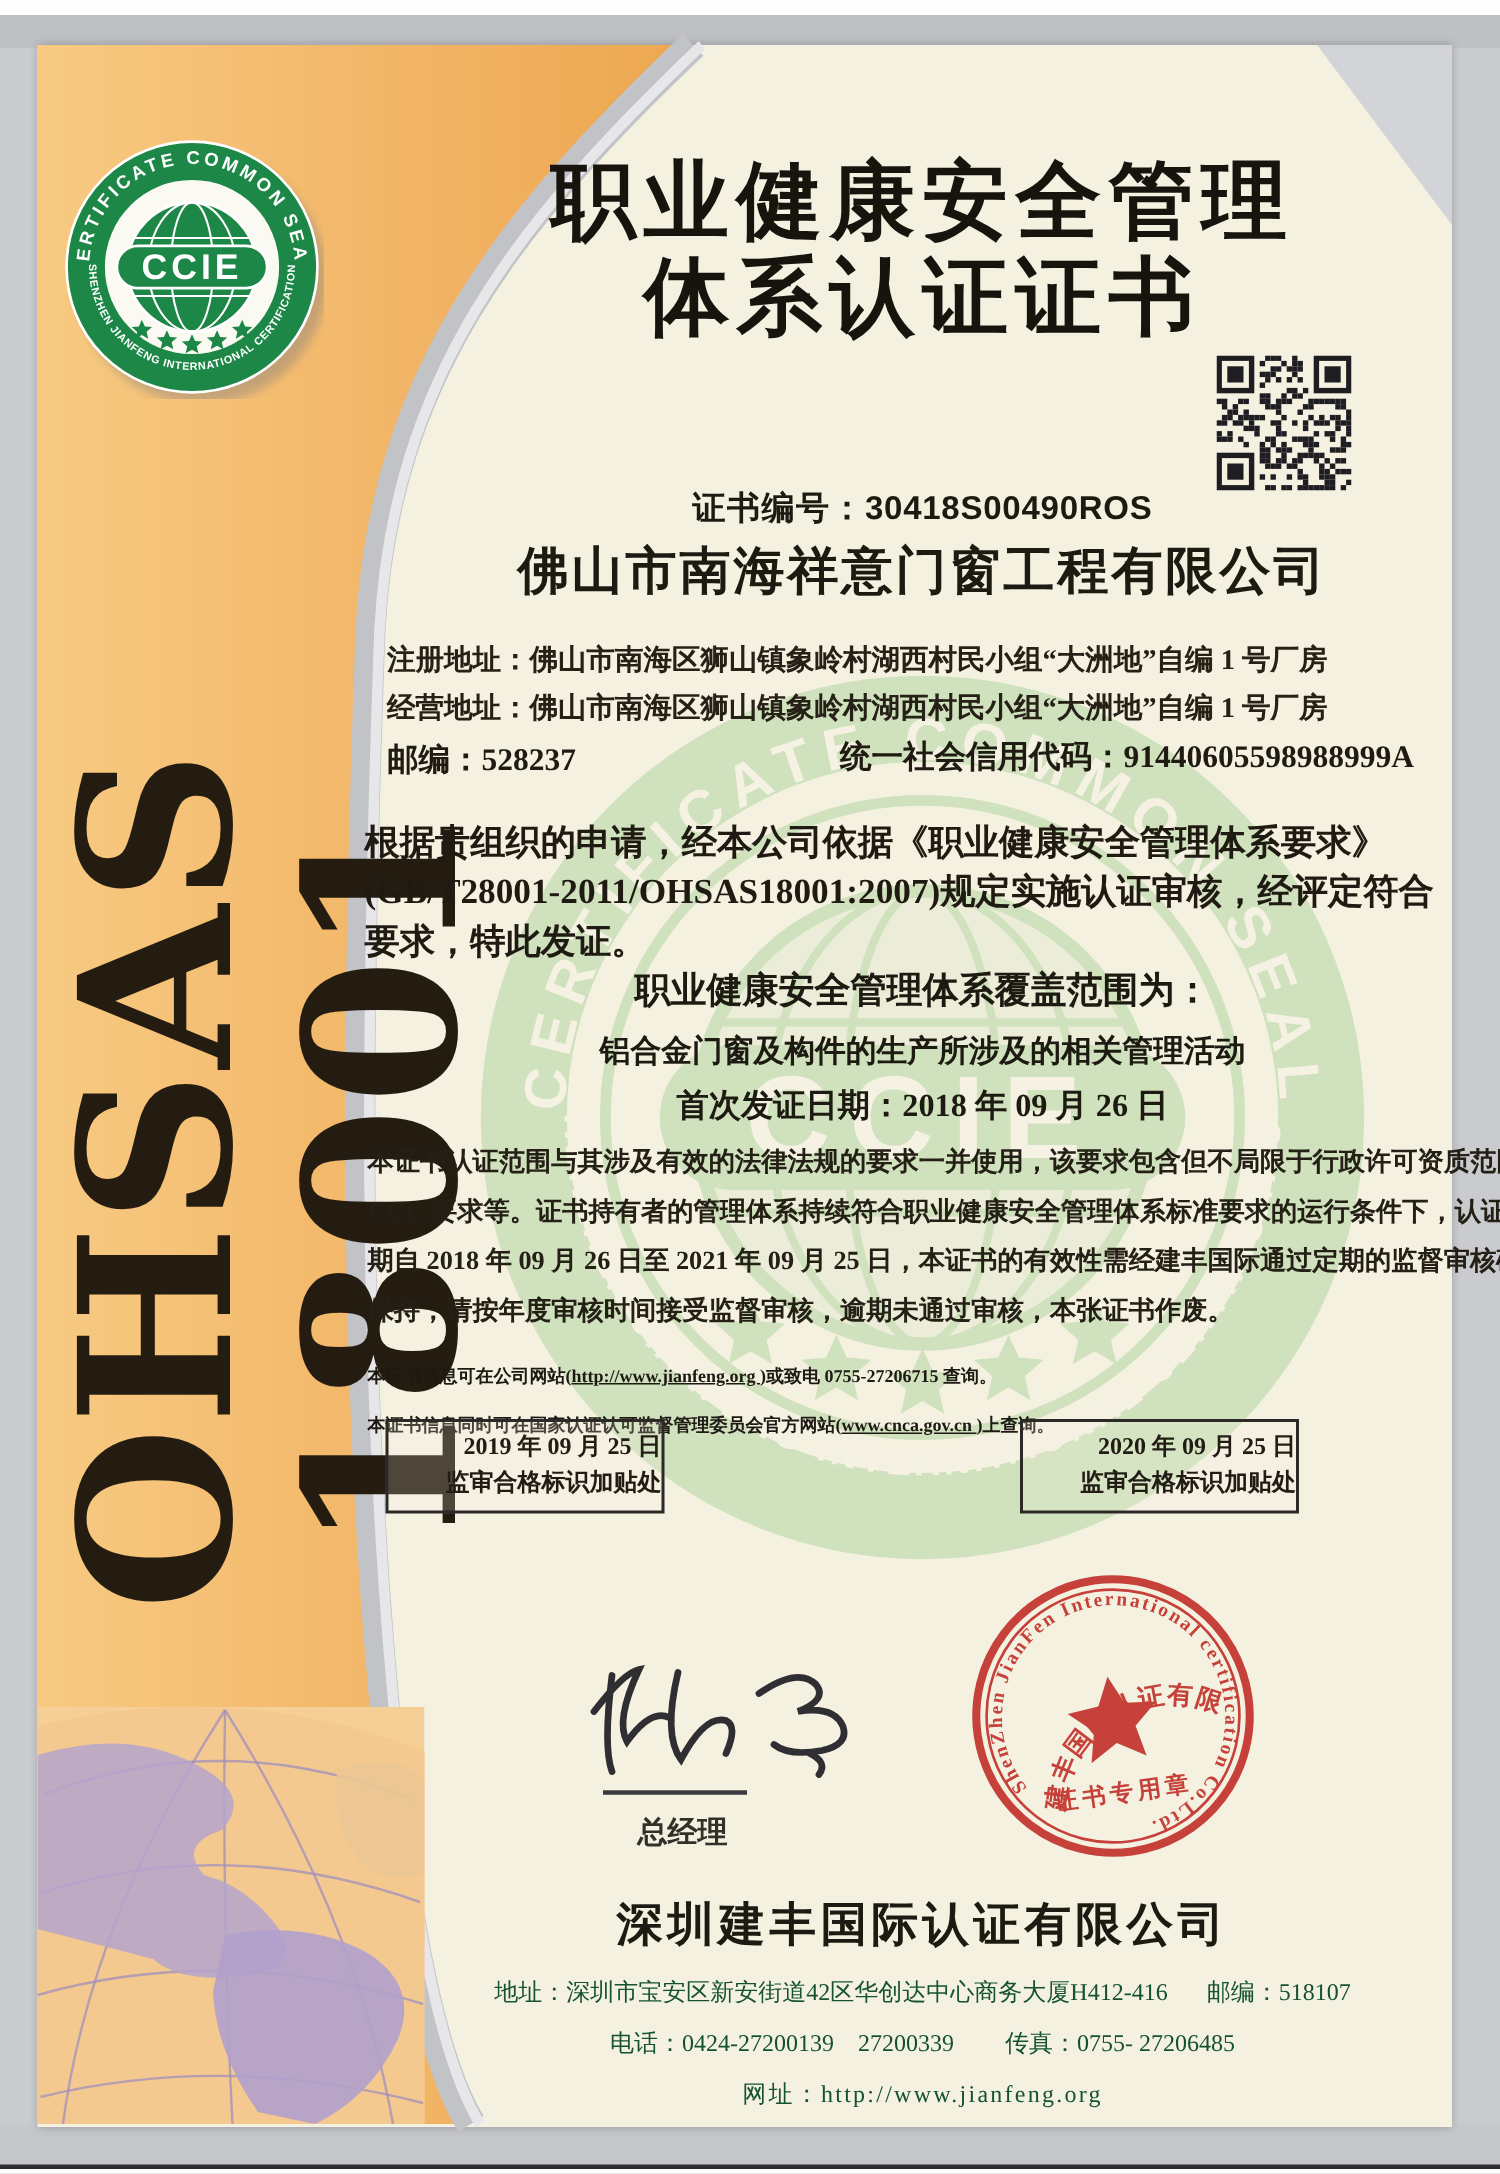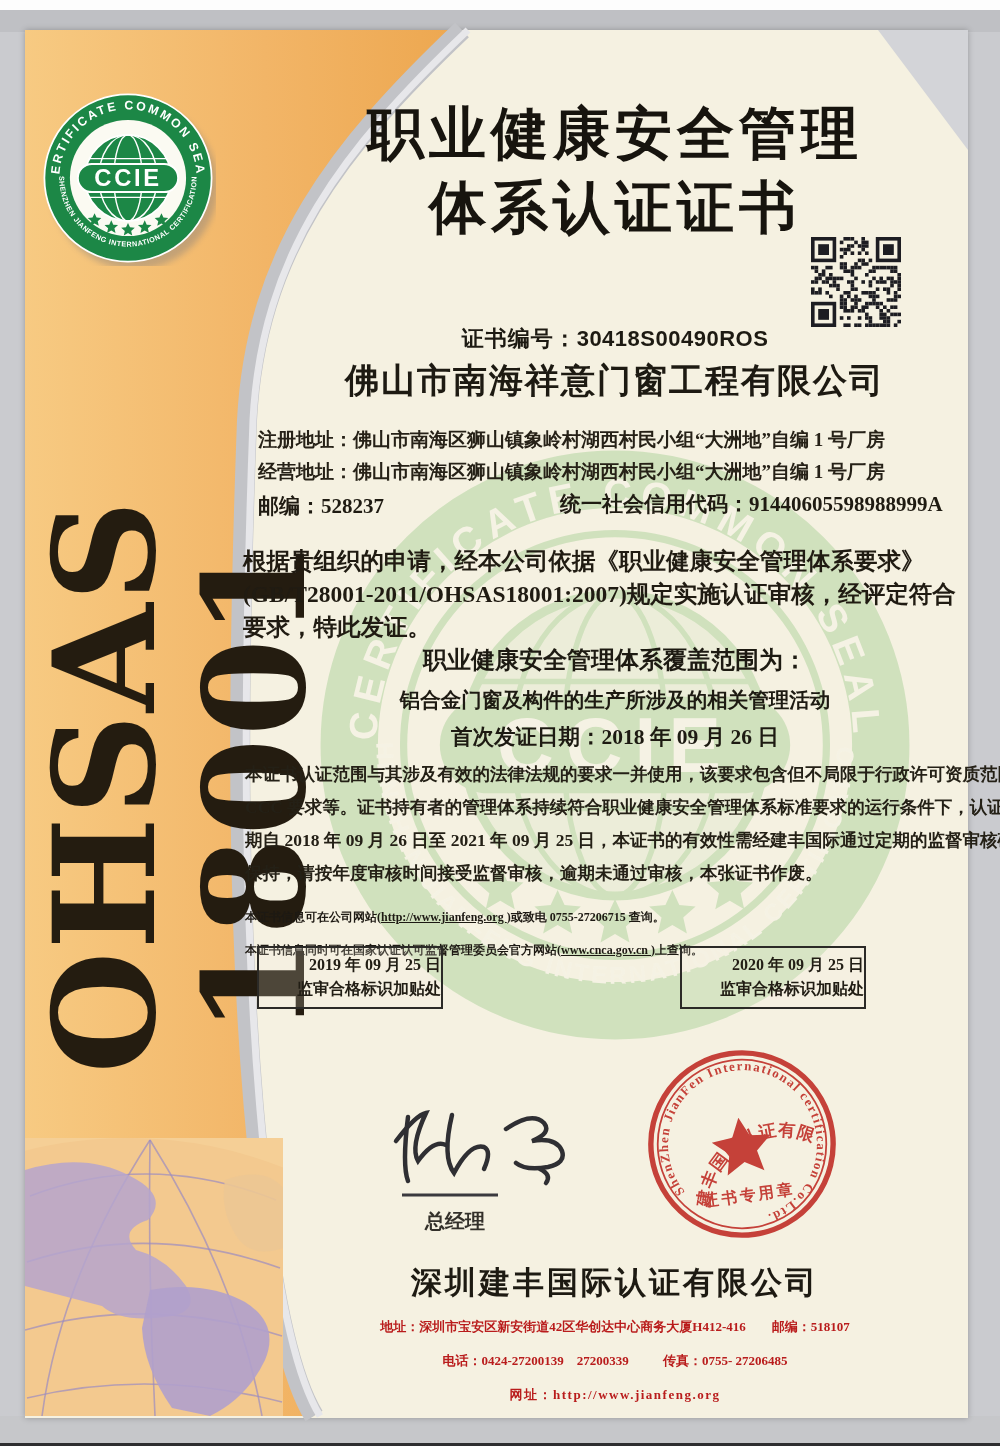--- a/index.html
+++ b/index.html
@@ -21,21 +21,21 @@
   .scope{font-size:20.5px;font-weight:600;}
   .firstissue{font-size:21.5px;font-weight:800;}
   .terms{left:245px;font-size:17.5px;font-weight:600;color:#242016;white-space:nowrap;}
   .info{left:245px;font-size:12px;font-weight:700;color:#1d1913;white-space:nowrap;margin-top:16px;}
   .info b{text-decoration:underline;}
   .auditbox{width:170px;border:2px solid #2b2a27;text-align:right;
             padding:5px 0 6px 12px;color:#211d14;background:rgba(245,241,225,.2);}
   .auditbox div{font-size:16px;font-weight:700;line-height:24px;white-space:nowrap;}
   .gm{font-size:20px;font-weight:600;color:#33302a;}
   .issuername{font-size:31px;font-weight:900;letter-spacing:3px;}
-  .issuerline{font-size:13px;font-weight:700;color:#b91c1c;white-space:nowrap;}
+  .issuerline{font-size:16px;font-weight:400;color:#14532d;white-space:nowrap;}
   .ohsas{left:30px;top:1242px;width:912px;transform-origin:0 0;transform:rotate(-90deg);
          text-align:center;font-family:"DejaVu Serif","Liberation Serif",serif;
          font-size:140px;font-weight:700;letter-spacing:2px;color:#241c10;line-height:150px;}
 </style>
 </head>
 <body>
 
 <div class="strip" style="top:0;height:10px;background:#fdfdfd;"></div>
 <div class="strip" style="top:10px;height:22px;background:#bfc0c4;"></div>
 <div class="strip" style="top:1416px;height:28px;background:#c6c7ca;"></div>
@@ -140,21 +140,21 @@
     <path d="M-19,48 l2.3,5 5.4,.5 -4.1,3.6 1.2,5.3 -4.8,-2.8 -4.8,2.8 1.2,-5.3 -4.1,-3.6 5.4,-.5Z"></path>
     <path d="M0,51 l2.3,5 5.4,.5 -4.1,3.6 1.2,5.3 -4.8,-2.8 -4.8,2.8 1.2,-5.3 -4.1,-3.6 5.4,-.5Z"></path>
     <path d="M19,48 l2.3,5 5.4,.5 -4.1,3.6 1.2,5.3 -4.8,-2.8 -4.8,2.8 1.2,-5.3 -4.1,-3.6 5.4,-.5Z"></path>
     <path d="M38,40 l2.3,5 5.4,.5 -4.1,3.6 1.2,5.3 -4.8,-2.8 -4.8,2.8 1.2,-5.3 -4.1,-3.6 5.4,-.5Z"></path>
   </g>
 </svg>
 
 <div class="abs ohsas">OHSAS 18001</div>
 
 <div class="abs ctr title" style="top:96px;">职业健康安全管理</div>
-<div class="abs ctr title" style="top:170px;">体系认证证书</div>
+<div class="abs ctr title" style="top:160px;">体系认证证书</div>
 
 <svg class="abs" id="qr" style="left:811px;top:237px;" width="90" height="90" viewBox="0 0 25 25">
     <rect x="0" y="0" width="25" height="25" fill="#f5f1e1"></rect>
     <rect x="9" y="0" width="1" height="1" fill="#1d1d22"></rect>
     <rect x="10" y="0" width="1" height="1" fill="#1d1d22"></rect>
     <rect x="11" y="0" width="1" height="1" fill="#1d1d22"></rect>
     <rect x="14" y="0" width="1" height="1" fill="#1d1d22"></rect>
     <rect x="8" y="1" width="1" height="1" fill="#1d1d22"></rect>
     <rect x="12" y="1" width="1" height="1" fill="#1d1d22"></rect>
     <rect x="14" y="1" width="1" height="1" fill="#1d1d22"></rect>

